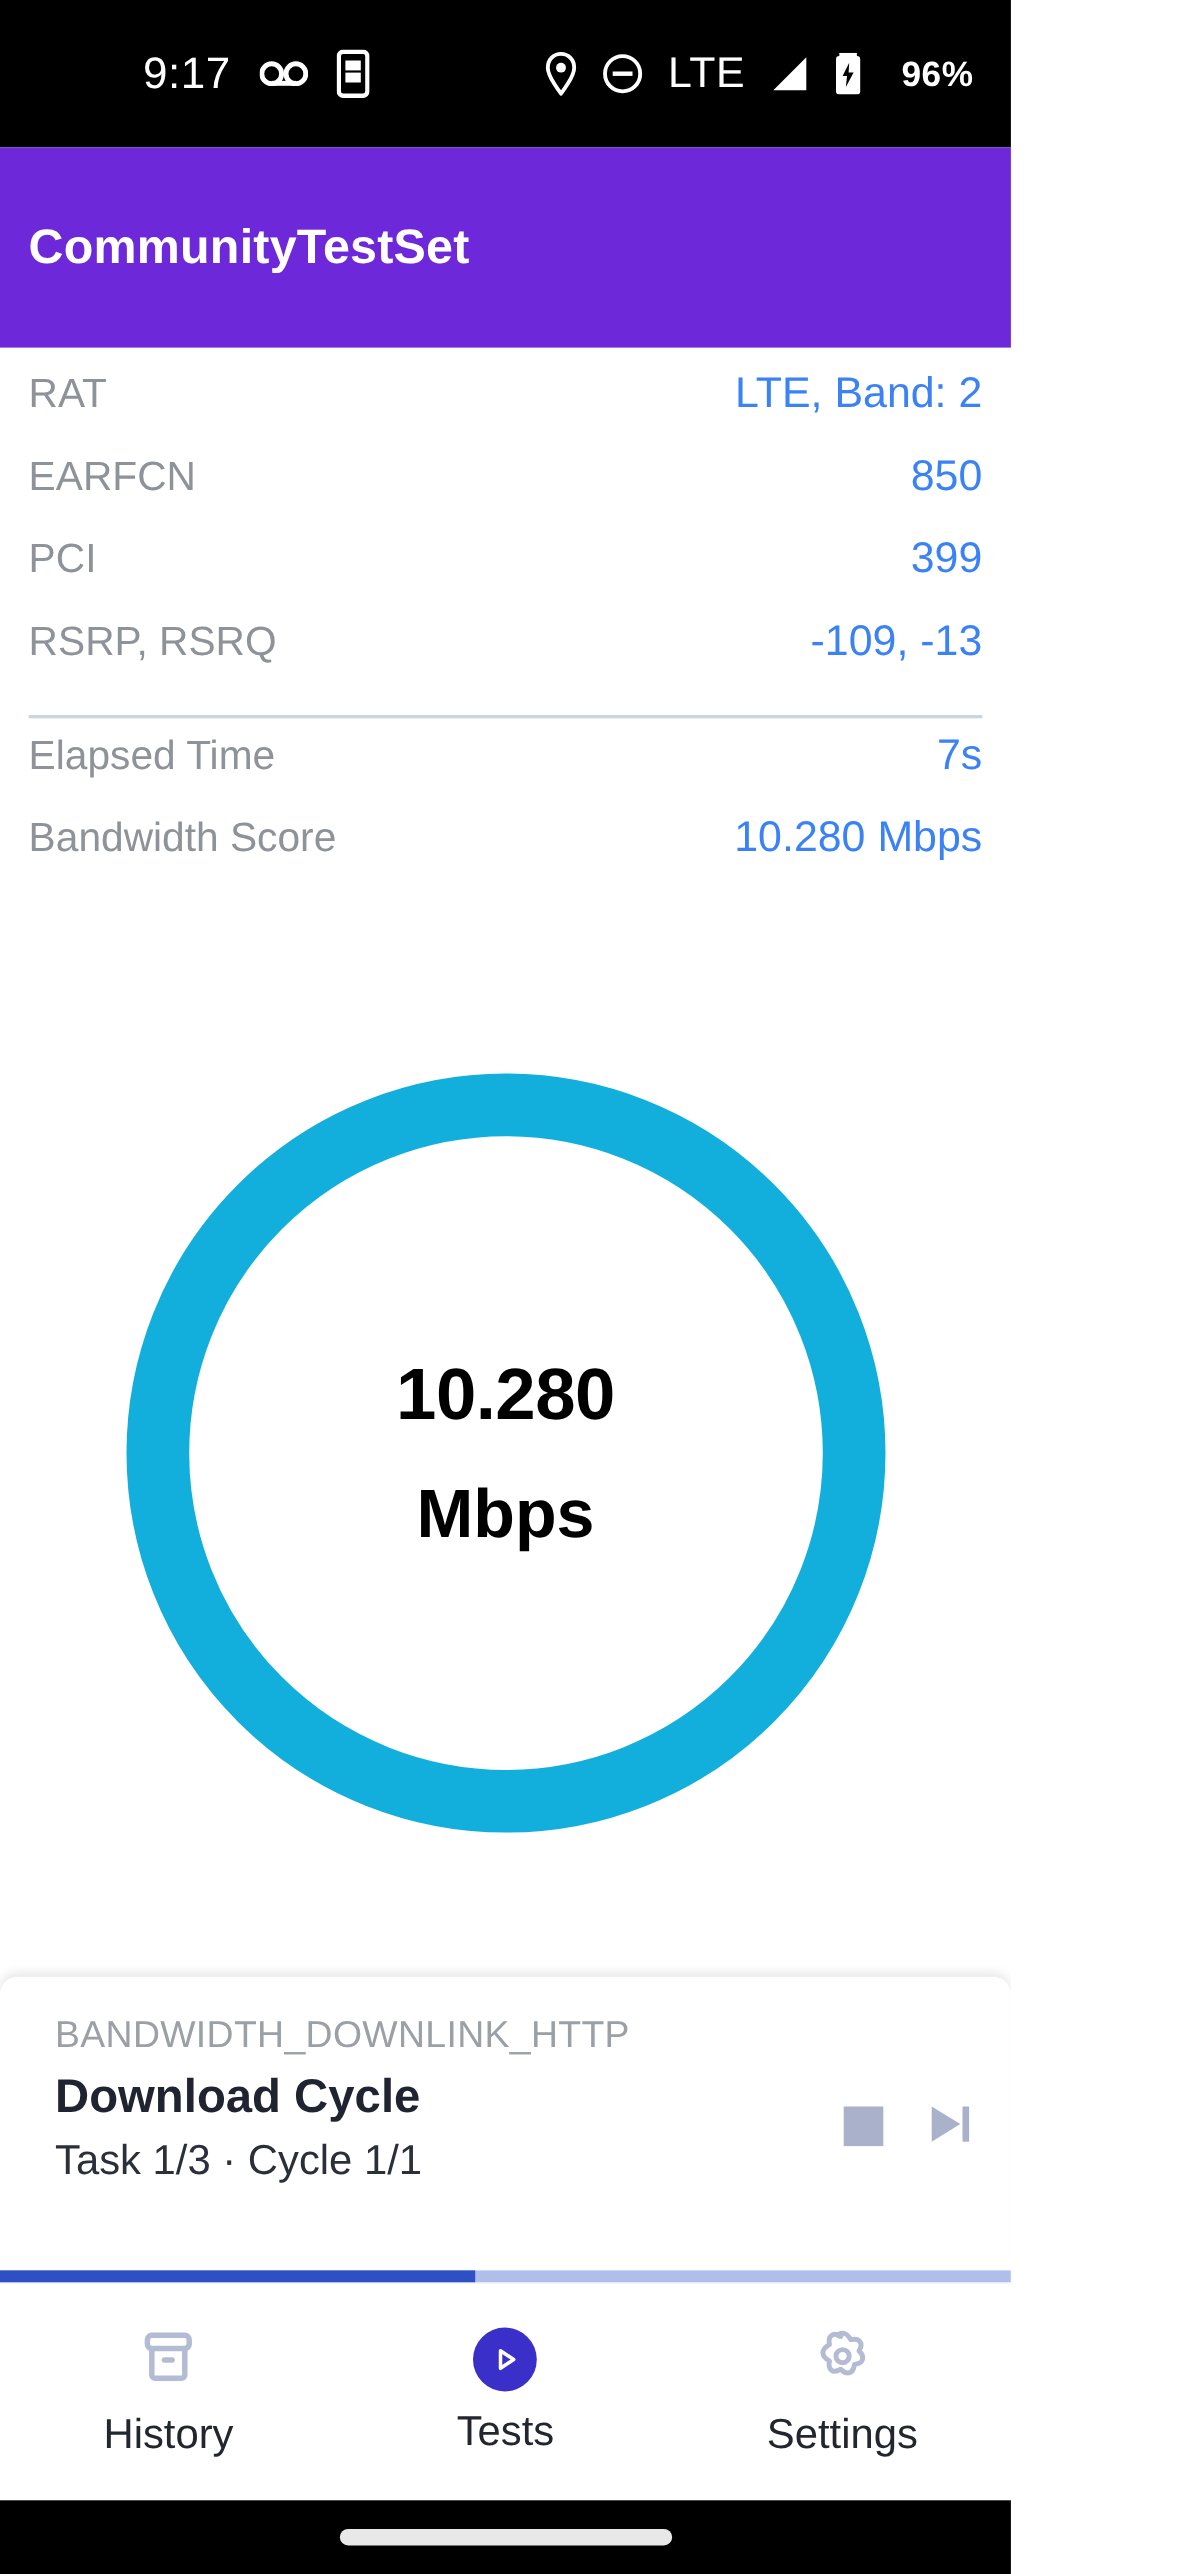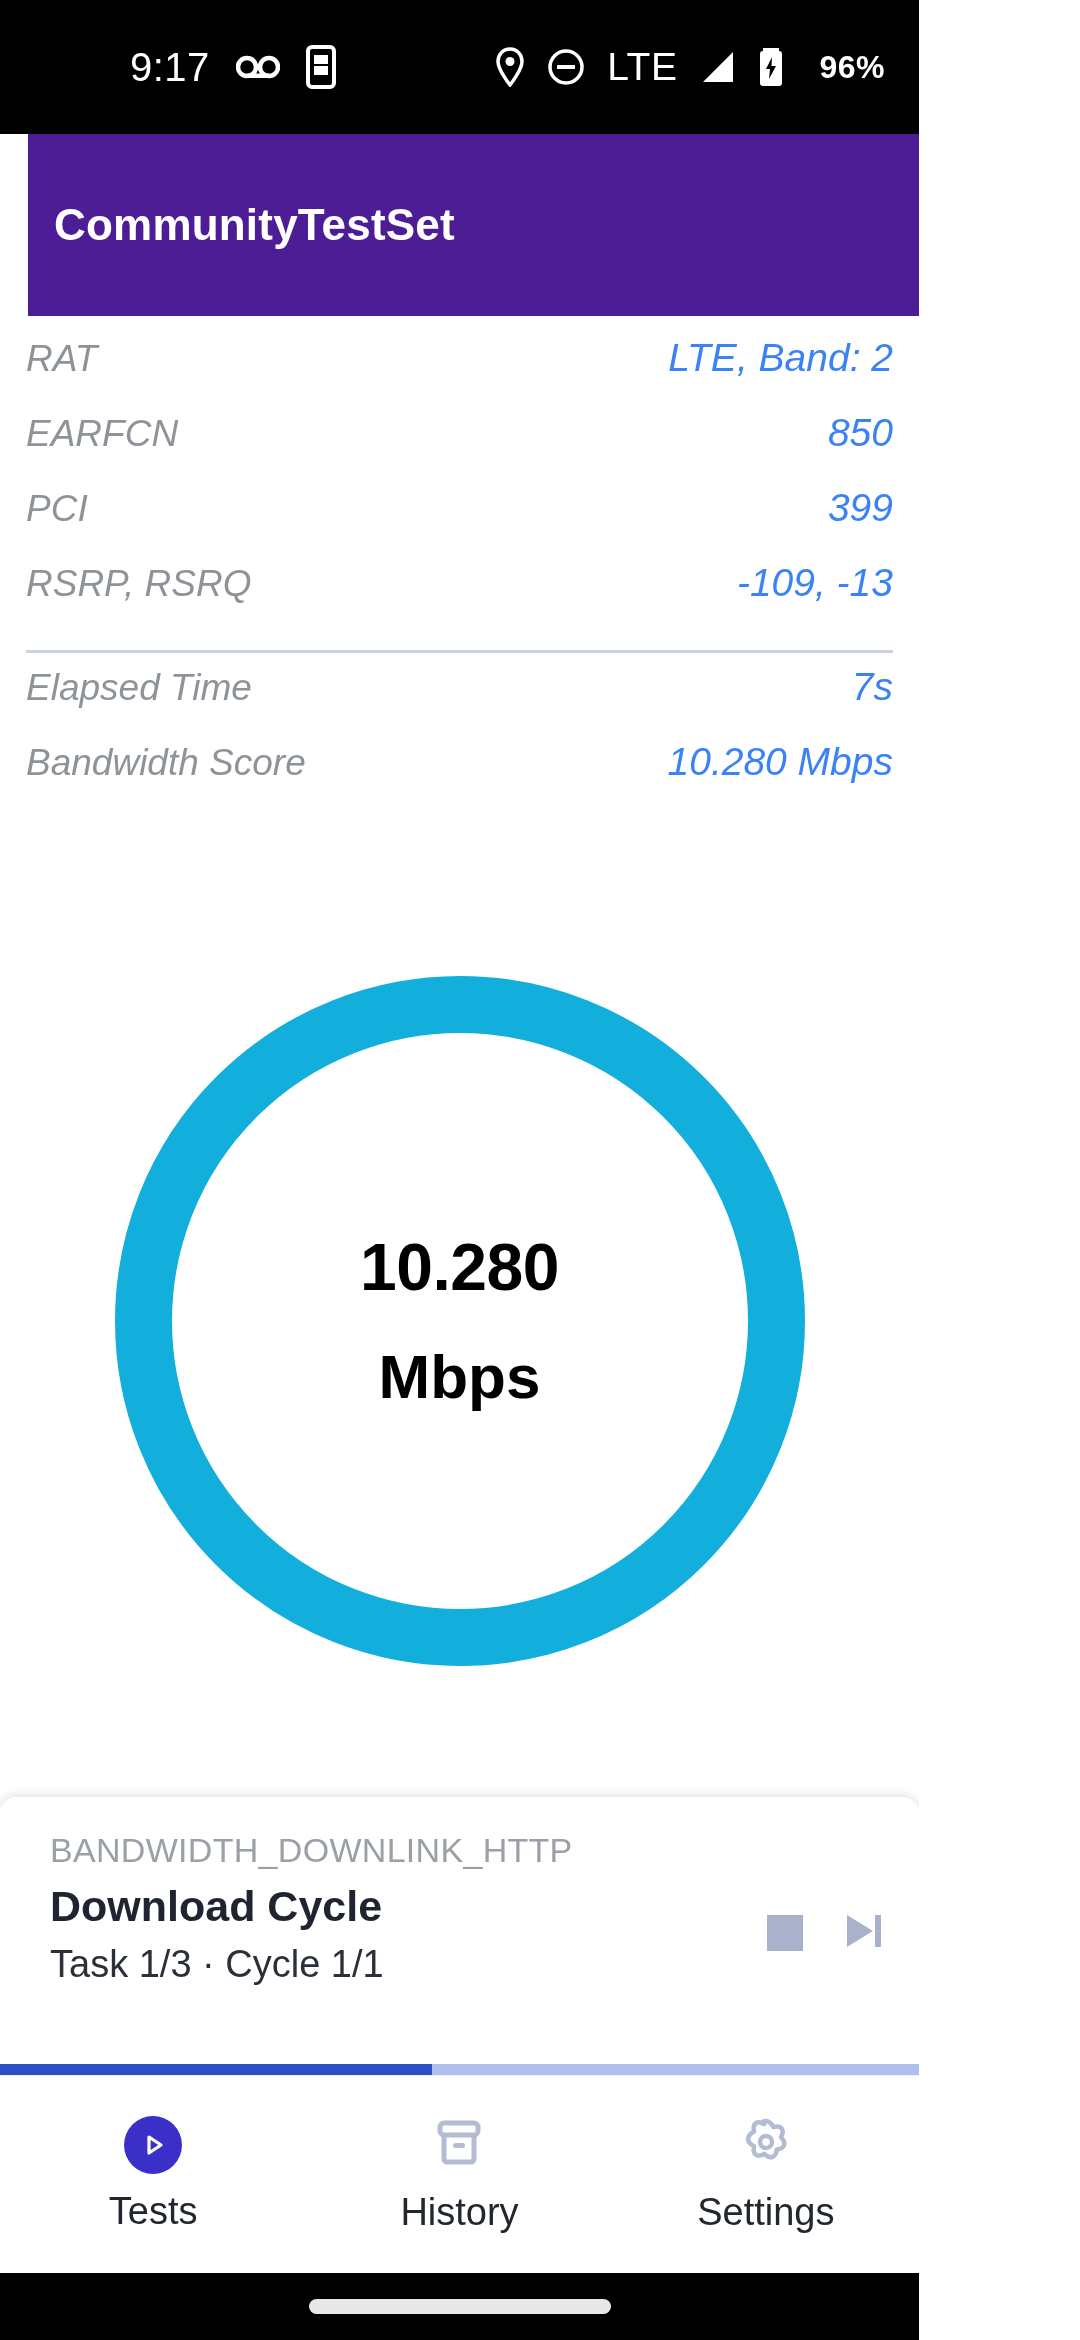--- a/index.html
+++ b/index.html
@@ -24,35 +24,34 @@
   }
   .sb-left { display:flex; align-items:center; gap:26px; }
   .sb-right { display:flex; align-items:center; gap:22px; }
   .sb-time { font-size:40px; font-weight:500; letter-spacing:0.5px; }
   .sb-pct { font-size:32px; font-weight:600; letter-spacing:0.5px; margin-left:14px; }
   .sb-lte { font-size:39px; font-weight:500; letter-spacing:0.5px; }
   .sb-icon { display:flex; align-items:center; justify-content:center; }
 
   
   .appbar {
-    height:182px; background:#4c1d95; flex:none;
-    display:flex; align-items:center; padding:0 26px;margin-left:28px;
+    height:182px; background:#6d28d9; flex:none;
+    display:flex; align-items:center; padding:0 26px;
   }
   .appbar-title {
     color:#ffffff; font-size:44px; font-weight:700; letter-spacing:0.2px;
   }
 
   
   .content { position:relative; flex:1 1 auto; overflow:hidden; }
 
   .info-block { padding:20px 26px 0 26px; }
   .info-row {
     display:flex; align-items:baseline; justify-content:space-between;
     height:75px;
-    font-style:italic;
   }
   .info-label { font-size:37px; color:#8E9399; font-weight:400; }
   .info-value { font-size:39px; color:#3b82f6; font-weight:400; text-align:right; }
 
   .divider {
     height:3px; background:#CBD5DF; margin:14px 0 12px 0; width:100%;
   }
 
   
   .gauge-wrap {
@@ -244,38 +243,38 @@
       </div>
       <div class="progress-track">
         <div class="progress-fill" id="progress-fill" style="width: 47%;"></div>
       </div>
     </div>
 
   </div>
 
   <div class="bottomnav">
     <div class="nav-item">
-      <span class="play-circle">
-        <svg width="30" height="30" viewBox="0 0 30 30">
-          <path d="M11 7 L23 15 L11 23 Z" fill="none" stroke="#ffffff" stroke-width="3.2" stroke-linejoin="round"></path>
-        </svg>
-      </span>
-      <span class="nav-label">Tests</span>
-    </div>
-    <div class="nav-item">
       <span>
         <svg width="56" height="56" viewBox="0 0 56 56">
           <rect x="9" y="8" width="38" height="12" rx="4" fill="none" stroke="#B4BCD4" stroke-width="5"></rect>
           <path d="M13 20 L13 44 a3 3 0 0 0 3 3 L40 47 a3 3 0 0 0 3 -3 L43 20" fill="none" stroke="#B4BCD4" stroke-width="5"></path>
           <rect x="22" y="28" width="12" height="5" rx="2.5" fill="#B4BCD4"></rect>
         </svg>
       </span>
       <span class="nav-label">History</span>
     </div>
     <div class="nav-item">
+      <span class="play-circle">
+        <svg width="30" height="30" viewBox="0 0 30 30">
+          <path d="M11 7 L23 15 L11 23 Z" fill="none" stroke="#ffffff" stroke-width="3.2" stroke-linejoin="round"></path>
+        </svg>
+      </span>
+      <span class="nav-label">Tests</span>
+    </div>
+    <div class="nav-item">
       <span>
         <svg width="56" height="56" viewBox="0 0 56 56">
           <path d="M28 6 c4 0 6 3.5 7.5 6 c2.5 -0.6 6 -1.3 8.3 1.8 c2.3 3.1 0.4 6.2 -0.9 8.4 c1.9 1.8 4.4 4.2 3.2 7.9 c-1.2 3.7 -4.8 4.2 -7.4 4.5 c-0.3 2.6 -0.7 6.2 -4.4 7.4 c-3.7 1.2 -6.2 -1.3 -8 -3.2 c-2.2 1.3 -5.3 3.2 -8.4 0.9 c-3.1 -2.3 -2.4 -5.8 -1.8 -8.3 c-2.5 -1.5 -6 -3.5 -6 -7.5 c0 -4 3.5 -6 6 -7.5 c-0.6 -2.5 -1.3 -6 1.8 -8.3 c3.1 -2.3 6.2 -0.4 8.4 0.9 C22.3 9 24 6 28 6 Z" fill="none" stroke="#B4BCD4" stroke-width="4.5" stroke-linejoin="round"></path>
           <circle cx="28" cy="27" r="6" fill="none" stroke="#B4BCD4" stroke-width="4.5"></circle>
         </svg>
       </span>
       <span class="nav-label">Settings</span>
     </div>
   </div>
 

